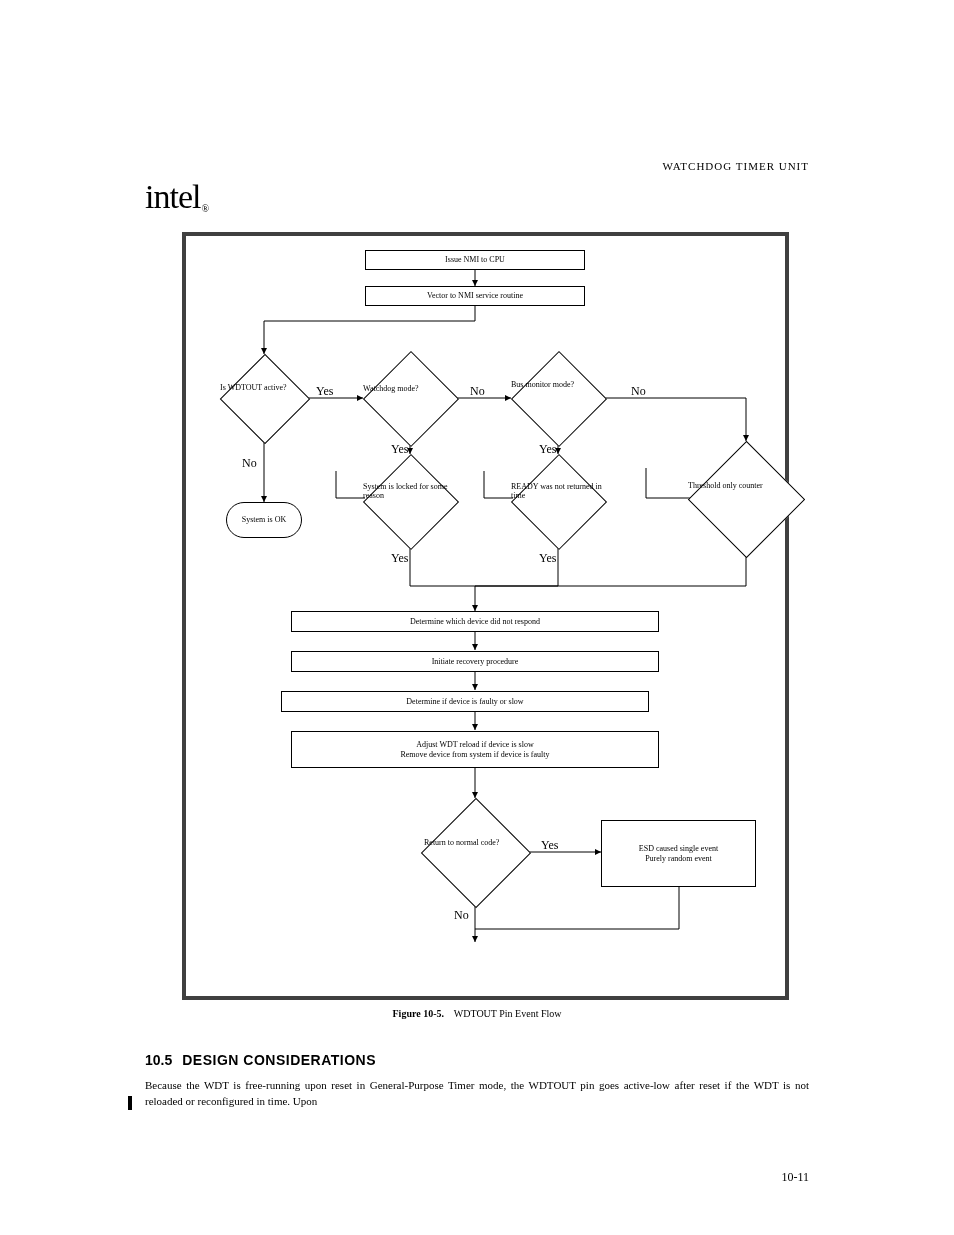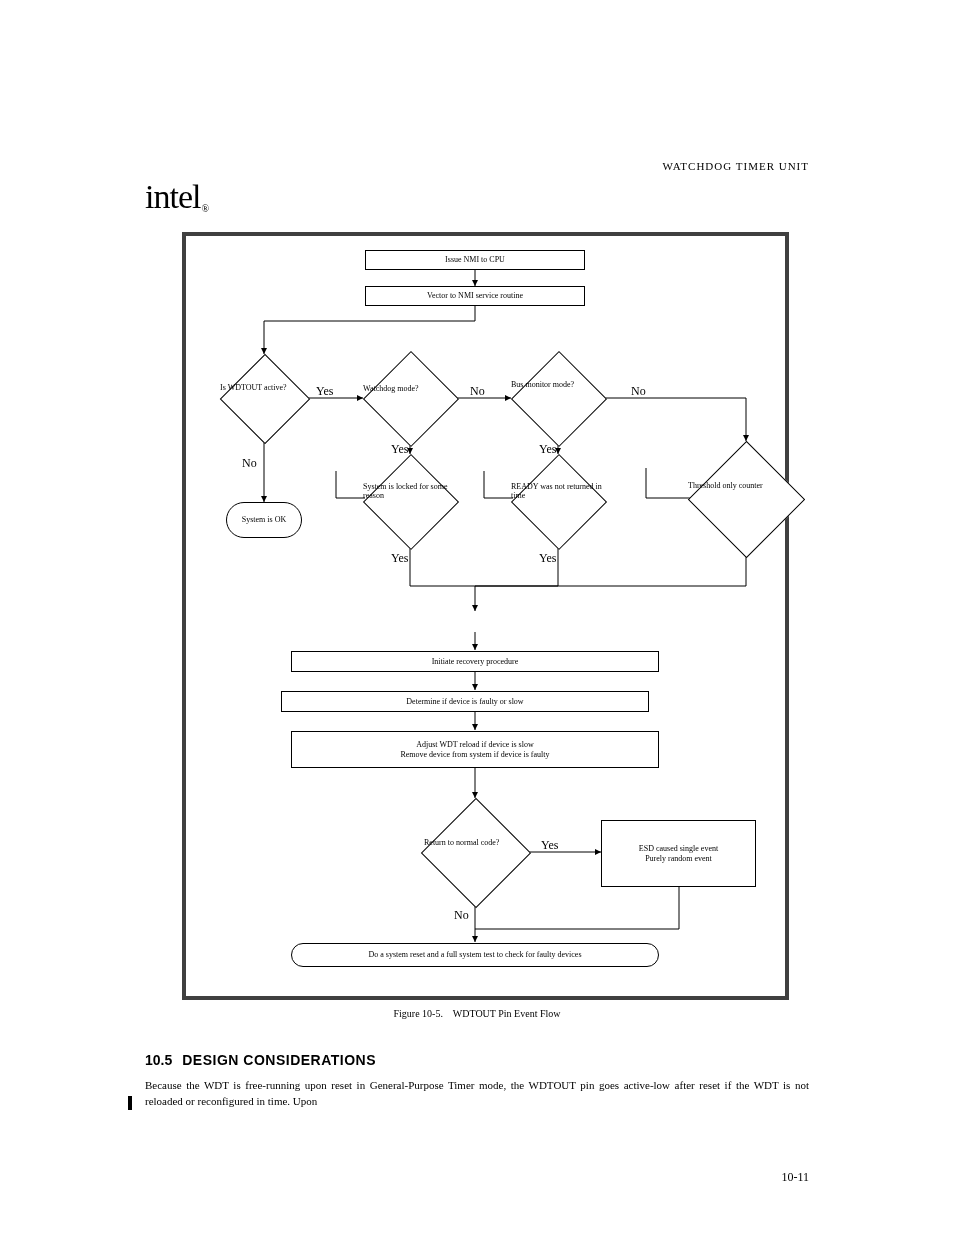--- a/index.html
+++ b/index.html
@@ -12,21 +12,21 @@
   .node{position:absolute;box-sizing:border-box;text-align:center;display:flex;align-items:center;justify-content:center;line-height:1.15}
   .rect{border:1px solid #000;background:#fff}
   .pill{border:1px solid #000;border-radius:999px;background:#fff}
   .diamond{width:0;height:0}
   .diamond .dshape{position:absolute;left:0;top:0;transform:rotate(45deg);border:1px solid #000;background:#fff}
   .dlabel{position:absolute;text-align:left;width:100%;left:0}
   .elabel{position:absolute;font-size:12px;text-align:right}
   svg.wires{position:absolute;left:0;top:0;width:599px;height:760px;pointer-events:none}
 
   .caption{position:absolute;top:1008px;left:145px;right:145px;text-align:center;font-size:10px}
-  .caption b{font-weight:normal}
+  .caption b{font-weight:bold}
 
   .sec{position:absolute;left:145px;right:145px;top:1052px}
   .secnum{font-family:Arial,Helvetica,sans-serif;font-size:14px;font-weight:bold}
   .secttl{font-family:Arial,Helvetica,sans-serif;font-size:14px;font-weight:bold;letter-spacing:0.5px}
   .bodytxt{font-size:11px;line-height:1.45;margin-top:10px;text-align:justify}
   .revbar{position:absolute;left:128px;top:1096px;width:4px;height:14px;background:#000}
   .pgnum{position:absolute;right:145px;bottom:50px;font-size:12px}
 </style>
 </head>
 <body>
@@ -123,20 +123,23 @@
     </div>
     <div class="elabel" style="left:353px;top:315px">Yes</div>
 
     <div class="node diamond" style="left:502px;top:205px">
       <div class="dshape" style="width:81px;height:81px;left:17px;top:17px"></div>
       <div class="dlabel" style="top:40px;width:115px">Threshold
 only
 counter</div>
     </div>
 
+    <div class="node rect" style="left:105px;top:375px;width:368px;height:21px">
+        <span>Determine which device did not respond</span>
+      </div>
     <div class="node rect" style="left:105px;top:415px;width:368px;height:21px">
         <span>Initiate recovery procedure</span>
       </div>
     <div class="node rect" style="left:95px;top:455px;width:368px;height:21px">
         <span>Determine if device is faulty or slow</span>
       </div>
     <div class="node rect" style="left:105px;top:495px;width:368px;height:37px;white-space:pre-line"><span>Adjust WDT reload if device is slow
 Remove device from system if device is faulty</span></div>
 
     <div class="node diamond" style="left:238px;top:562px">
@@ -144,23 +147,20 @@
       <div class="dlabel" style="top:40px;width:102px">Return
 to normal
 code?</div>
     </div>
     <div class="elabel" style="left:355px;top:602px">Yes</div>
     <div class="elabel" style="left:268px;top:672px">No</div>
 
     <div class="node rect" style="left:415px;top:584px;width:155px;height:67px;white-space:pre-line"><span>ESD caused single event
 Purely random event</span></div>
 
-    <div class="node pill" style="left:105px;top:707px;width:368px;height:24px">
-        <span>Do a system reset and a full system test to check for faulty devices</span>
-      </div>
   </div>
 
   <div class="caption">
     <b>Figure 10-5.</b>
     <span>&nbsp;&nbsp;</span>
     <span>WDTOUT Pin Event Flow</span>
   </div>
 
   <div class="sec">
     <span class="secnum">10.5</span>

